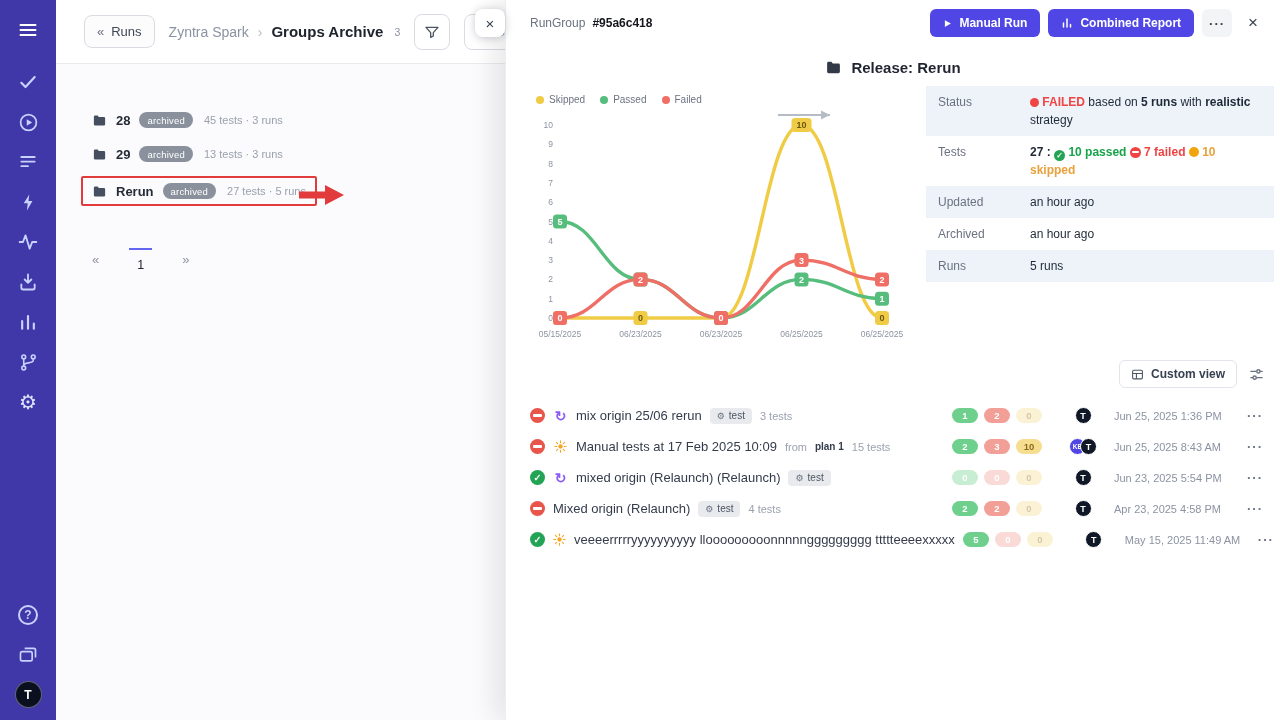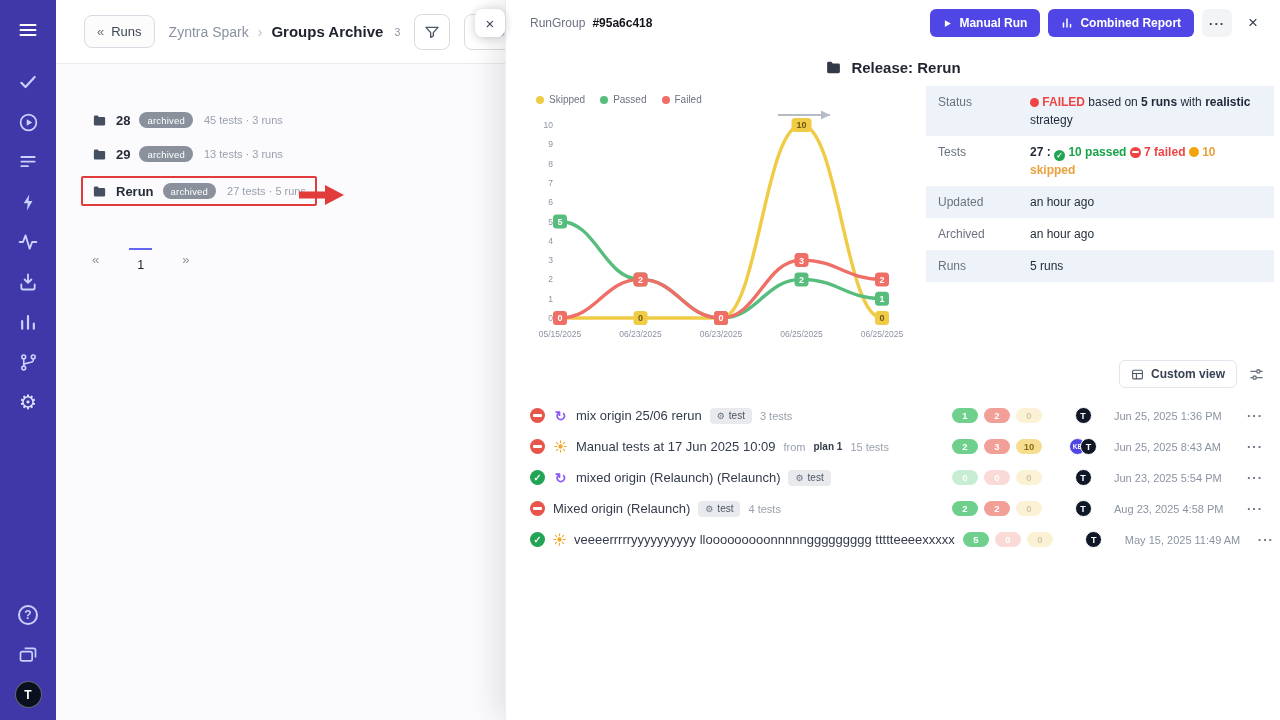--- a/index.html
+++ b/index.html
@@ -429,21 +429,21 @@
       <div class="run-row">
         <span class="st st-no"></span>
         <span class="origin-manual">
           <svg width="13" height="13" viewBox="0 0 24 24">
               <circle cx="12" cy="12" r="4" fill="#f5a623"></circle>
               <g stroke="#f5a623" stroke-width="2" stroke-linecap="round">
                 <path d="M12 1.5v3.5M12 19v3.5M1.5 12H5M19 12h3.5M4.5 4.5L7 7M17 17l2.5 2.5M19.5 4.5L17 7M7 17l-2.5 2.5"></path>
               </g>
             </svg>
         </span>
-        <span class="run-title">Manual tests at 17 Jun 2025 10:09</span>
+        <span class="run-title">Manual tests at 17 Feb 2025 10:09</span>
         <span class="from-txt">from</span>
         <span class="plan-txt">plan 1</span>
         <span class="tests-count">15 tests</span>
         <span class="run-right">
           <span class="pills">
             <span class="pill pill-g">2</span>
             <span class="pill pill-r">3</span>
             <span class="pill pill-y">10</span>
           </span>
           <span class="avatars">
@@ -487,21 +487,21 @@
         <span class="tests-count">4 tests</span>
         <span class="run-right">
           <span class="pills">
             <span class="pill pill-g">2</span>
             <span class="pill pill-r">2</span>
             <span class="pill pill-y dim">0</span>
           </span>
           <span class="avatars">
               <span class="av">T</span>
             </span>
-          <span class="run-date">Aug 23, 2025 4:58 PM</span>
+          <span class="run-date">Apr 23, 2025 4:58 PM</span>
           <button class="row-dots">···</button>
         </span>
       </div>
 
       <div class="run-row">
         <span class="st st-ok">✓</span>
         <span class="origin-manual">
           <svg width="13" height="13" viewBox="0 0 24 24">
               <circle cx="12" cy="12" r="4" fill="#f5a623"></circle>
               <g stroke="#f5a623" stroke-width="2" stroke-linecap="round">

